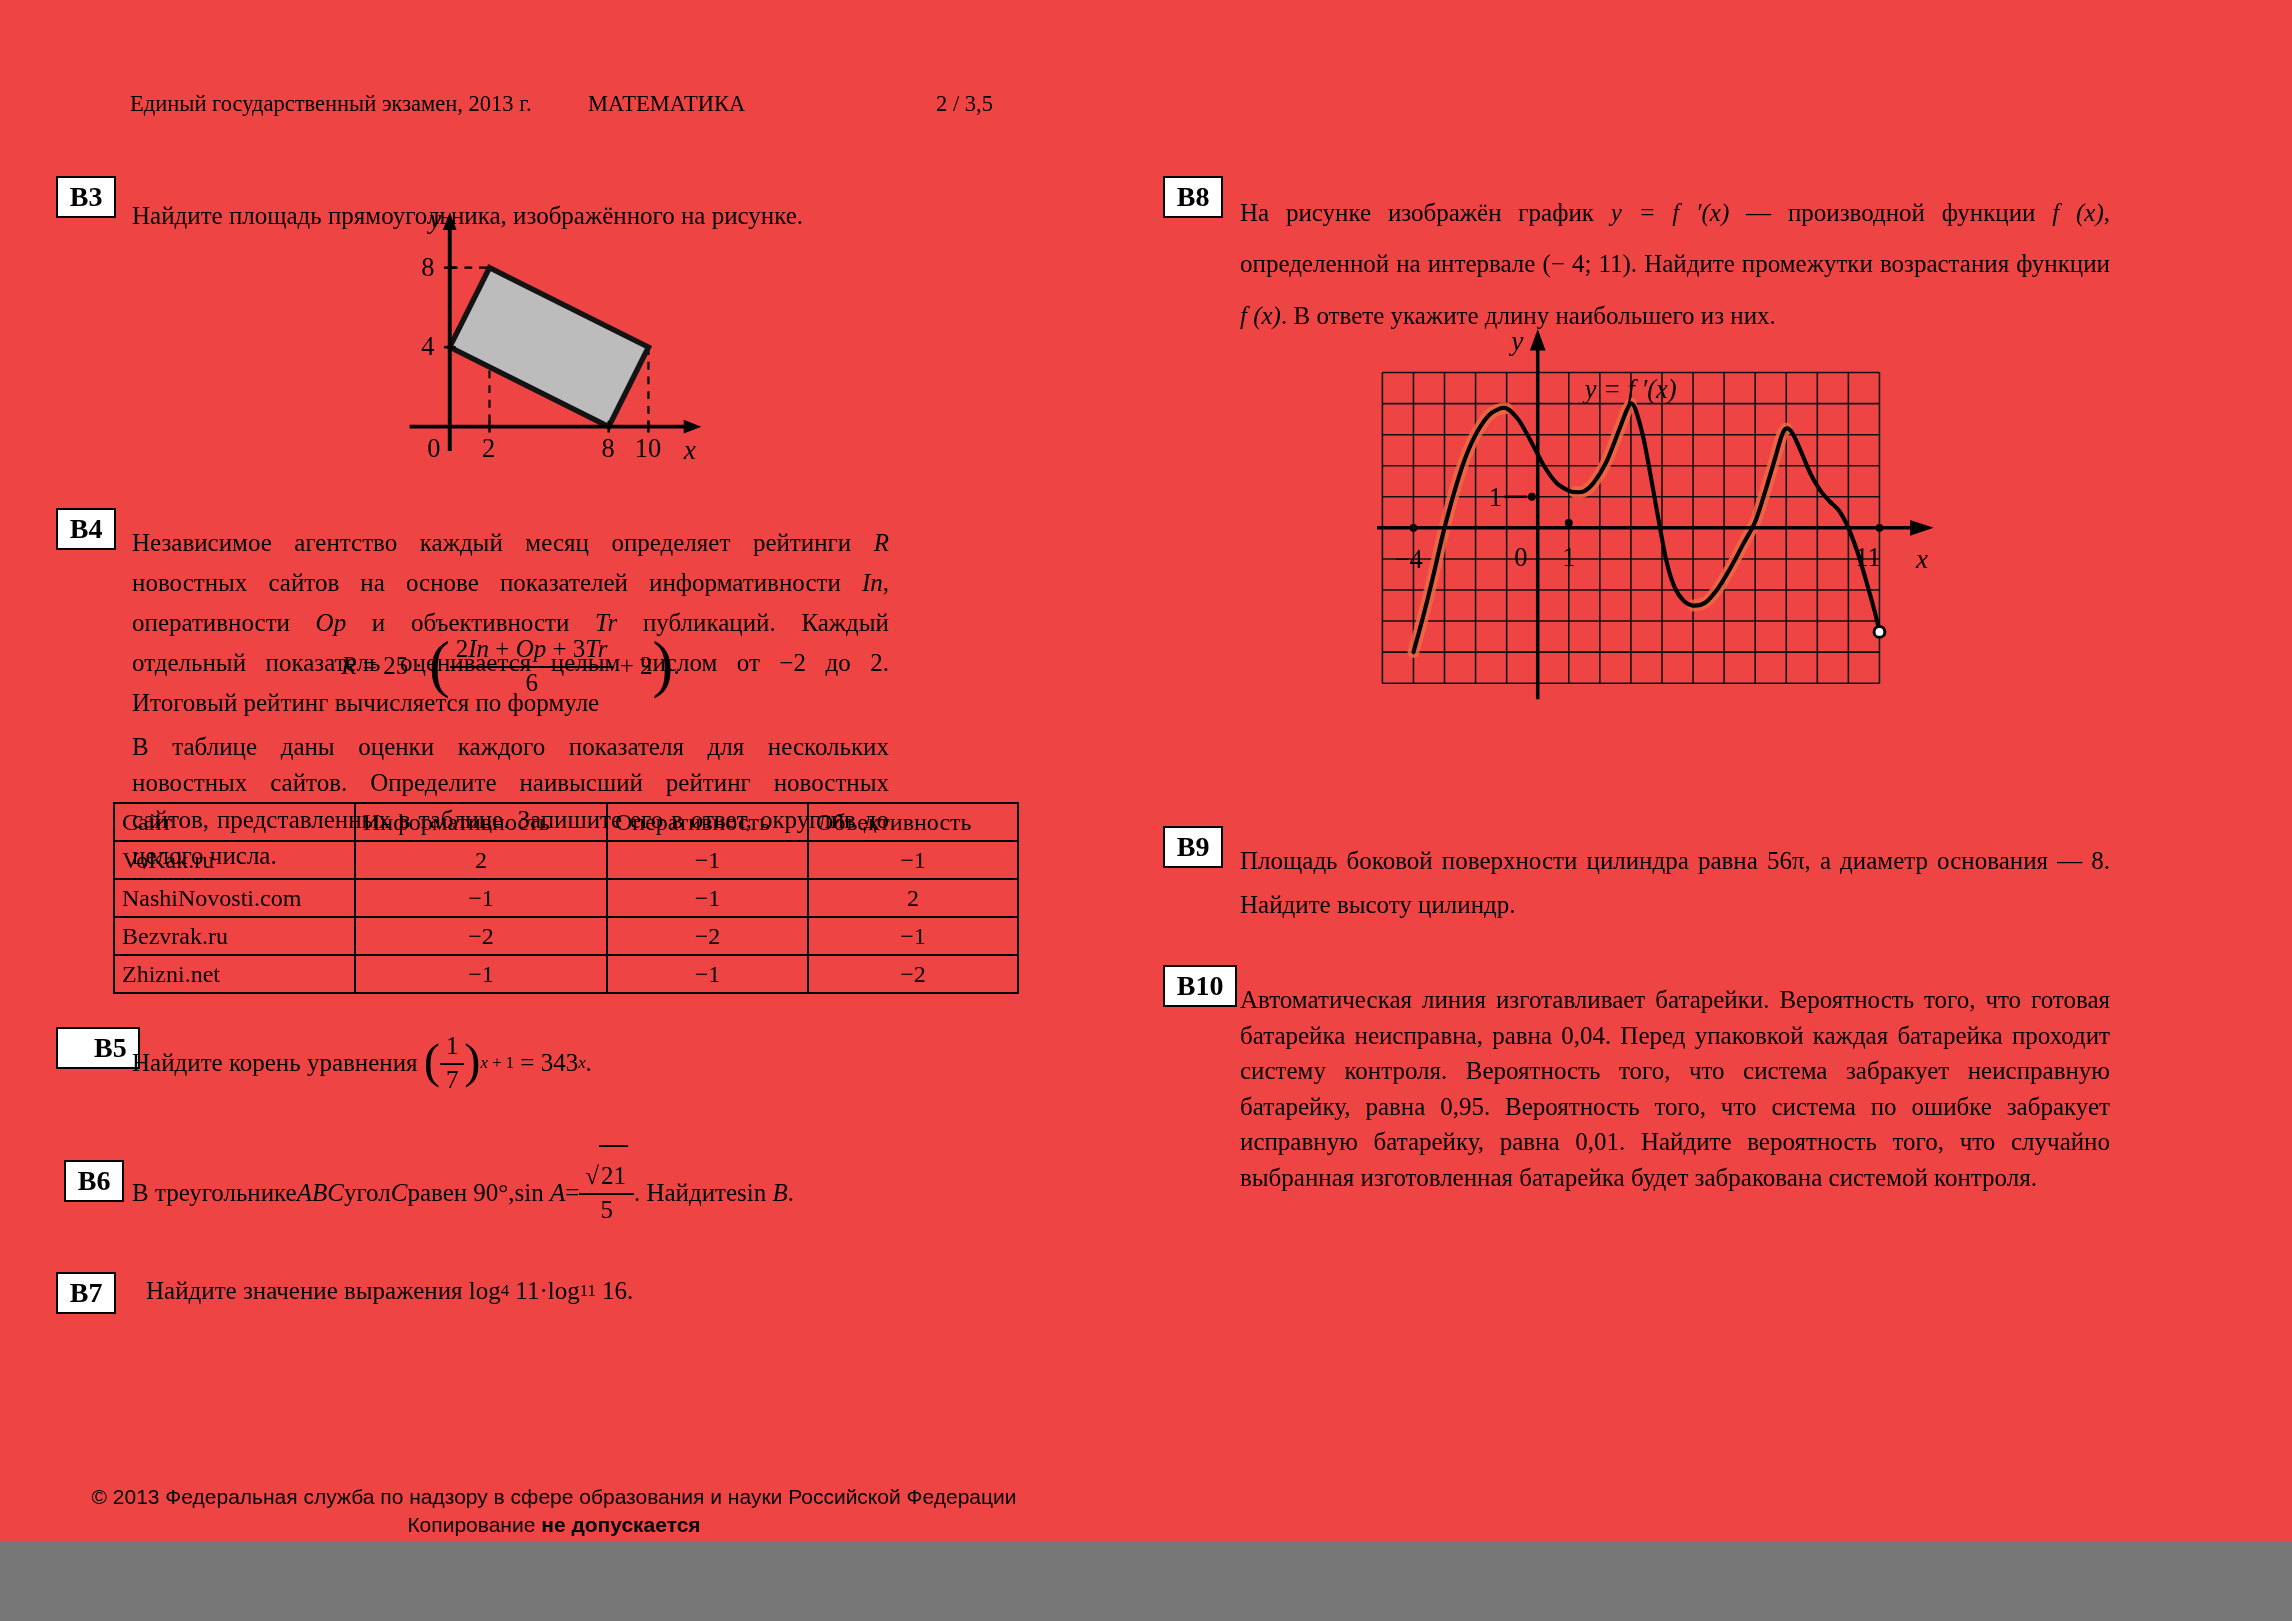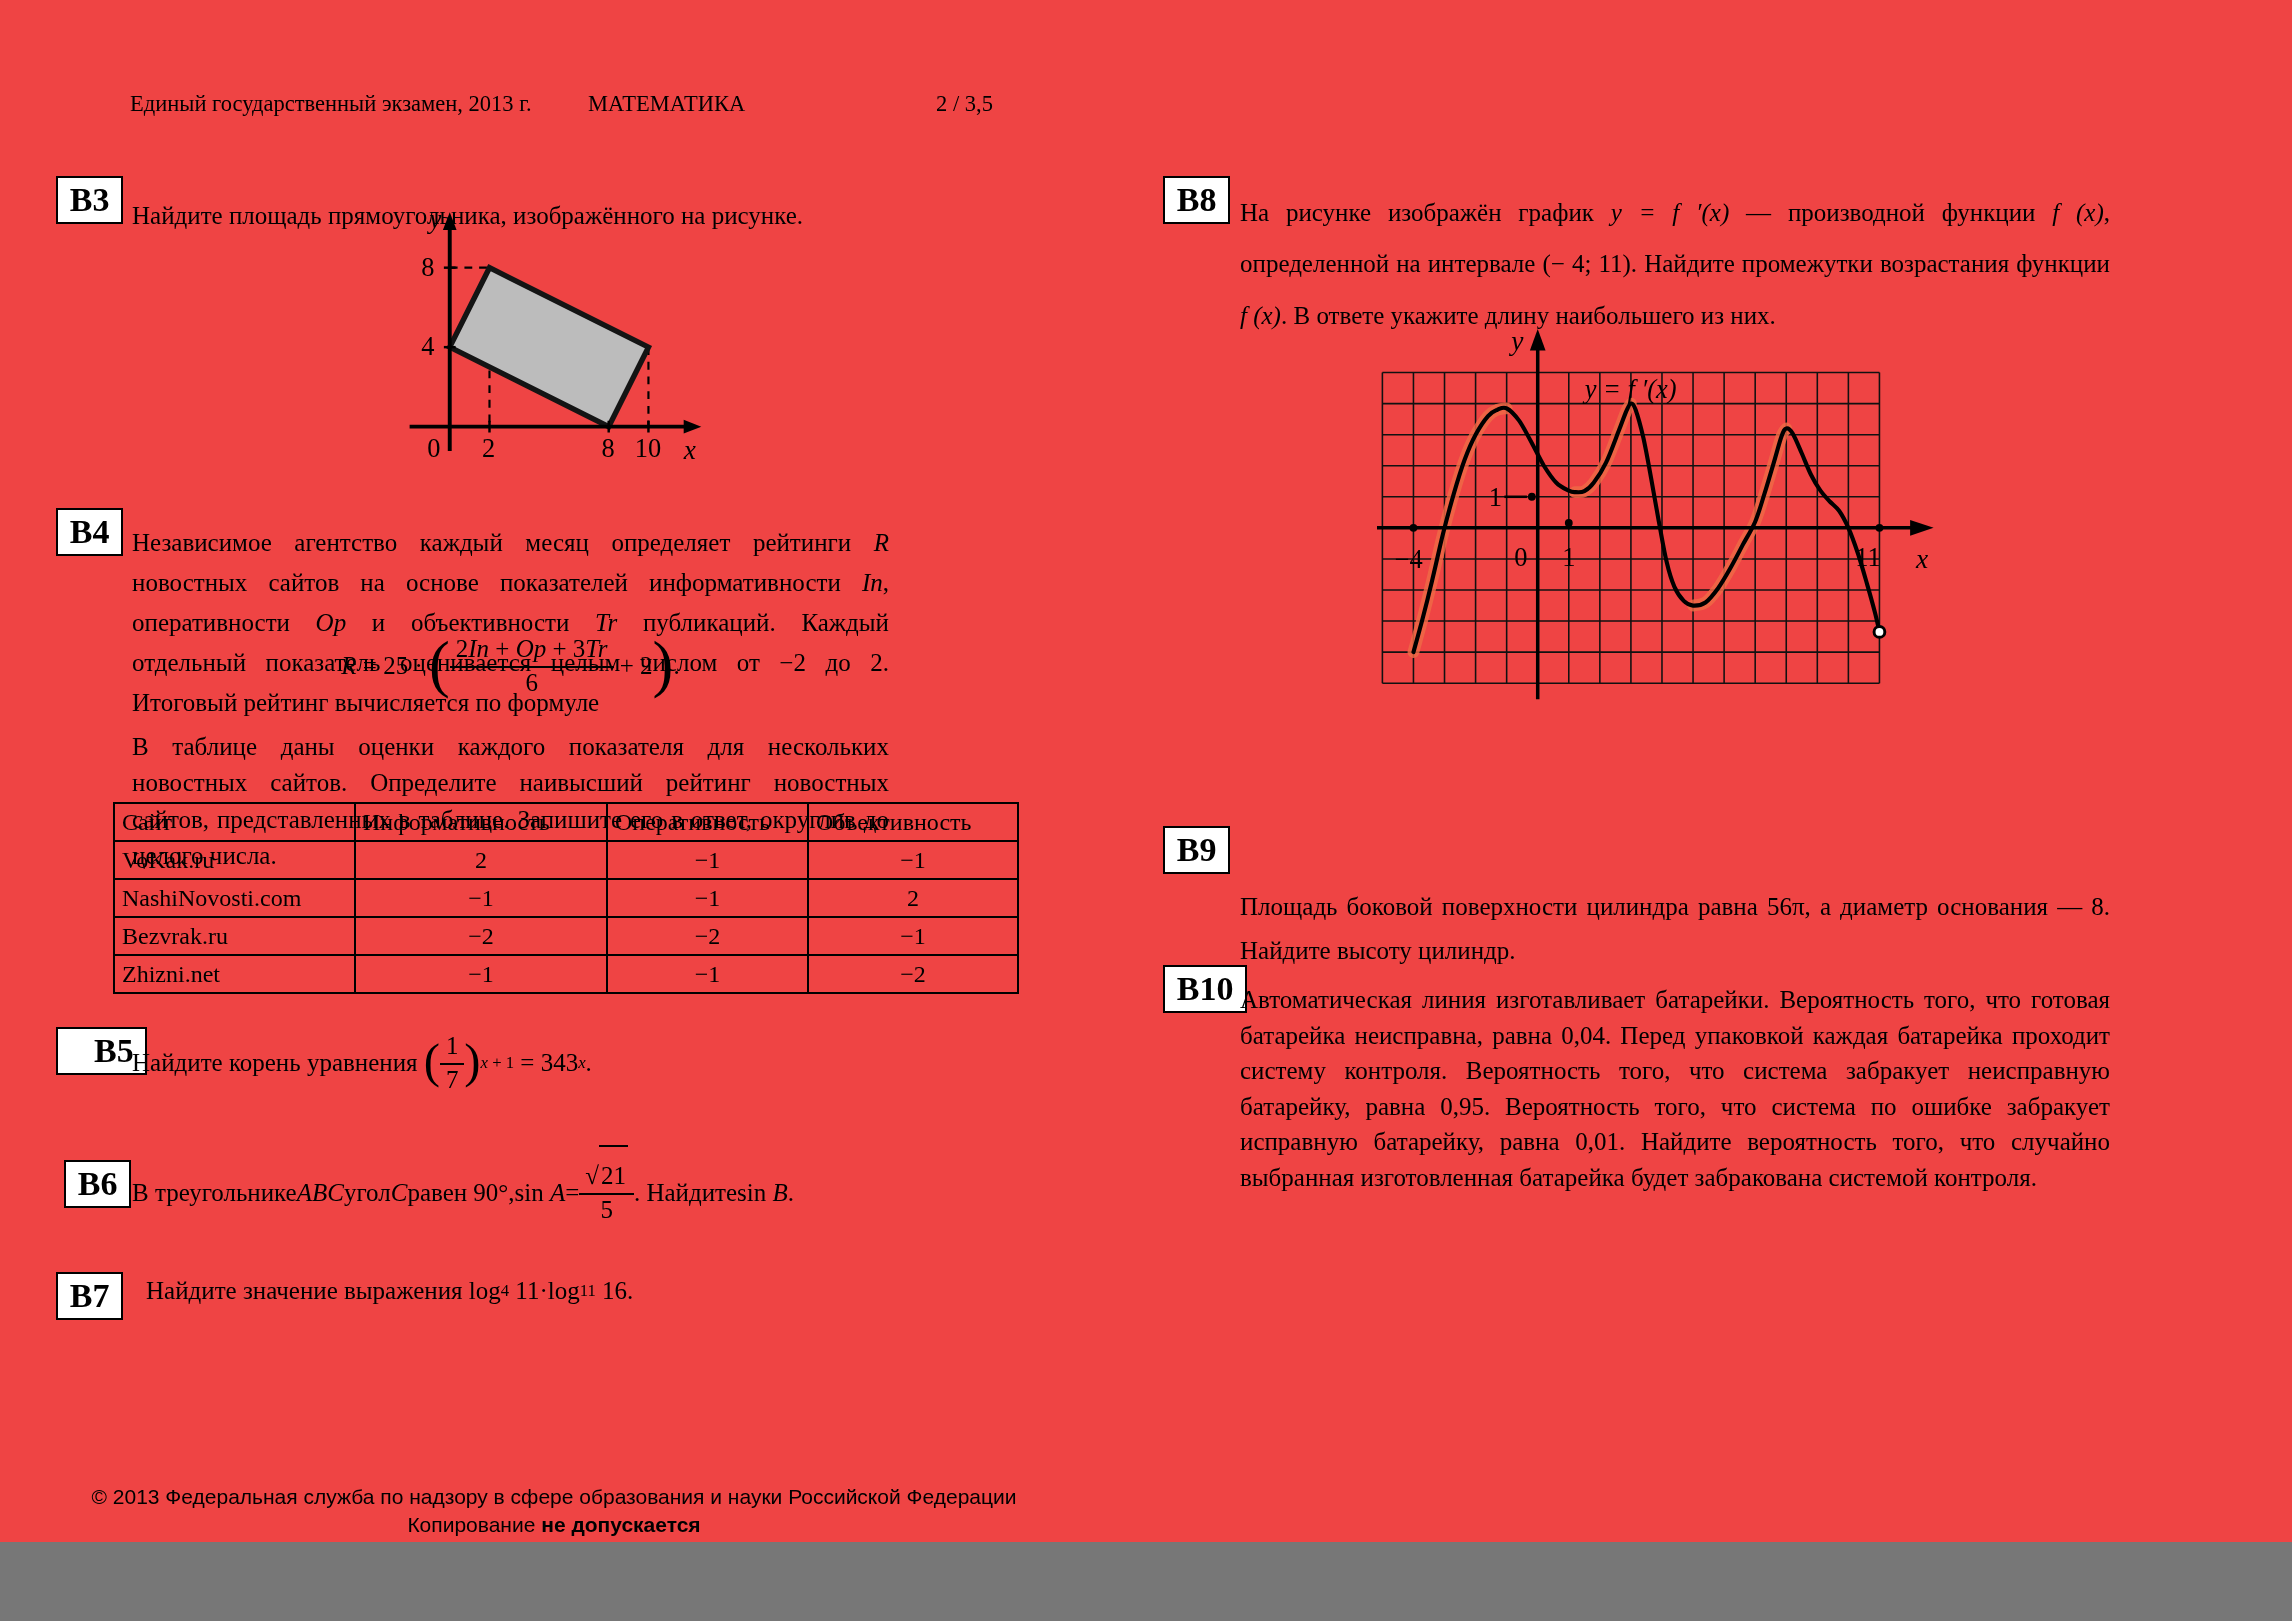--- a/index.html
+++ b/index.html
@@ -1,19 +1,19 @@
 <!DOCTYPE html>
 <html><head>
 <meta charset="utf-8">
 <style>
   html,body{margin:0;padding:0;background:#777;}
   .page{position:relative;width:2293px;height:1542px;background:#ef4444;
         font-family:"Liberation Serif",serif;color:#000;overflow:hidden;}
   .hdr{position:absolute;top:91px;font-size:22.5px;}
-  .taskbox{position:absolute;border:2.9px solid #000;font-weight:bold;font-size:34px;
+  .taskbox{position:absolute;border:2.9px solid #000;font-weight:bold;font-size:28px;
            line-height:1;padding:4.9px 11.8px;background:#fff;}
   .para{position:absolute;font-size:25px;text-align:justify;line-height:1.6;}
   .tight{line-height:1.42;}
   .loose{line-height:2.05;}
   .oneline{white-space:nowrap;text-align:left;}
   i{font-style:italic;}
   
   .frac{display:inline-block;vertical-align:middle;text-align:center;line-height:1.15;}
   .frac .num{display:block;padding:0 5.9px 2px 5.9px;border-bottom:2.2px solid #000;}
   .frac .den{display:block;padding:1px 5.9px 0 5.9px;}
@@ -209,19 +209,19 @@
     <text x="150" y="246" font-size="27">0</text>
     <text x="199" y="246" font-size="27">1</text>
     <text x="498" y="246" font-size="27">11</text>
     <text x="124" y="185" font-size="27">1</text>
     <text x="560" y="248" font-size="28" font-style="italic">x</text>
     <text x="147" y="26" font-size="28" font-style="italic">y</text>
     <text x="222" y="74" font-size="27" font-style="italic">y = f ′(x)</text>
   </svg>
 
   <div class="taskbox" style="left:1163px;top:826px;">В9</div>
-  <p class="para" style="left:1240px;top:860px;width:870px;line-height:1.75;">Площадь боковой поверхности цилиндра равна 56π, а диаметр основания — 8. Найдите высоту цилиндр.</p>
+  <p class="para" style="left:1240px;top:814px;width:870px;line-height:1.75;">Площадь боковой поверхности цилиндра равна 56π, а диаметр основания — 8. Найдите высоту цилиндр.</p>
 
   <div class="taskbox" style="left:1163px;top:965px;">В10</div>
   <p class="para tight" style="left:1240px;top:957px;width:870px;">Автоматическая линия изготавливает батарейки. Вероятность того, что готовая батарейка неисправна, равна 0,04. Перед упаковкой каждая батарейка проходит систему контроля. Вероятность того, что система забракует неисправную батарейку, равна 0,95. Вероятность того, что система по ошибке забракует исправную батарейку, равна 0,01. Найдите вероятность того, что случайно выбранная изготовленная батарейка будет забракована системой контроля.</p>
 
 </div>
 
 
 </body></html>

